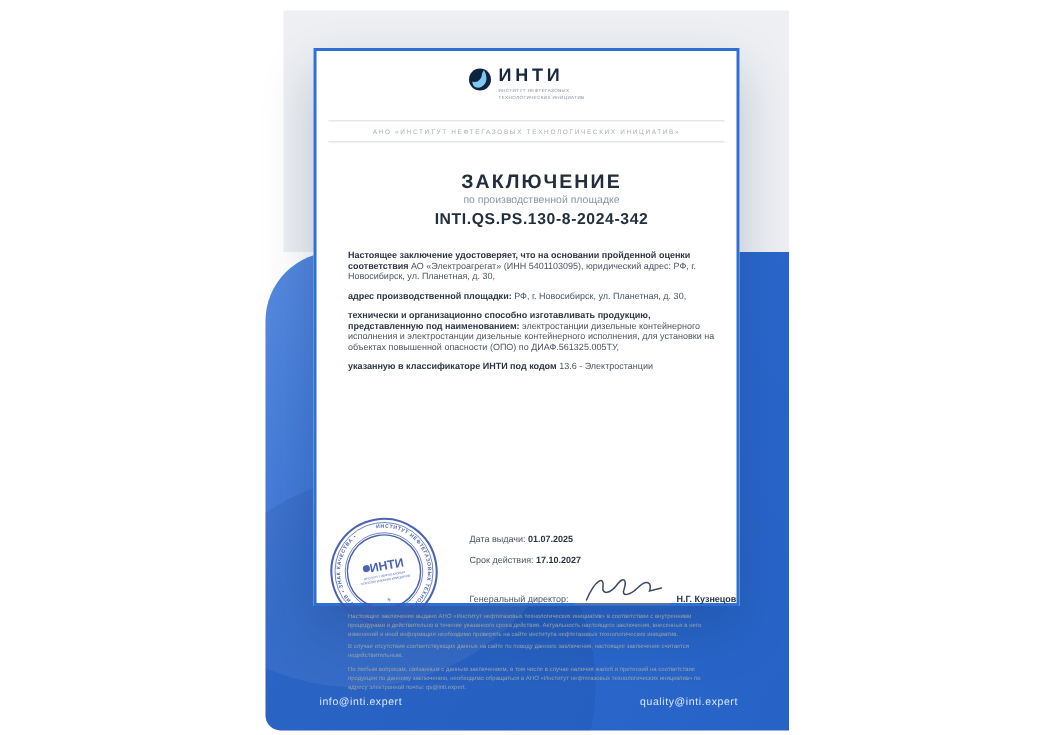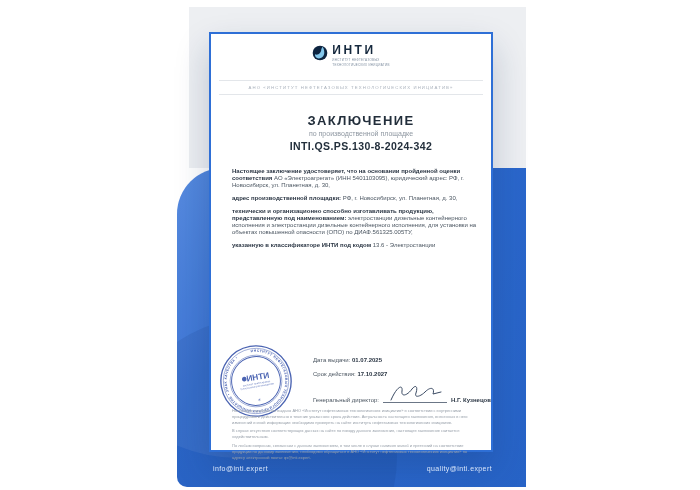--- a/index.html
+++ b/index.html
@@ -25,21 +25,21 @@
     content:"";position:absolute;left:-60px;bottom:-110px;width:280px;height:280px;border-radius:50%;
     background:rgba(10,40,95,0.10);
   }
   .email{
     position:absolute;top:297px;font-size:7px;letter-spacing:.4px;color:#d9e6fa;z-index:2;
   }
   .email.left{left:36px;}
   .email.right{right:34px;}
   
   .sheet{
-    position:absolute;left:209px;top:32px;width:284px;height:420px;box-sizing:border-box;
+    position:absolute;left:209px;top:32px;width:284px;height:372px;box-sizing:border-box;
     background:#ffffff;border:2px solid #2e6fd6;
     box-shadow:0 16px 32px rgba(20,45,90,0.22);
   }
   .logo-row{
     position:absolute;top:10px;left:0;right:0;display:flex;justify-content:center;align-items:flex-start;gap:4px;
   }
   .logo-icon{width:16px;height:16px;flex:0 0 auto;margin-top:1px;}
   .logo-name{font-size:12px;font-weight:700;letter-spacing:2.5px;color:#16293e;line-height:13px;}
   .logo-tag{font-size:3px;line-height:4px;color:#7f8ea0;letter-spacing:.3px;margin-top:1px;}
   .org-banner{

